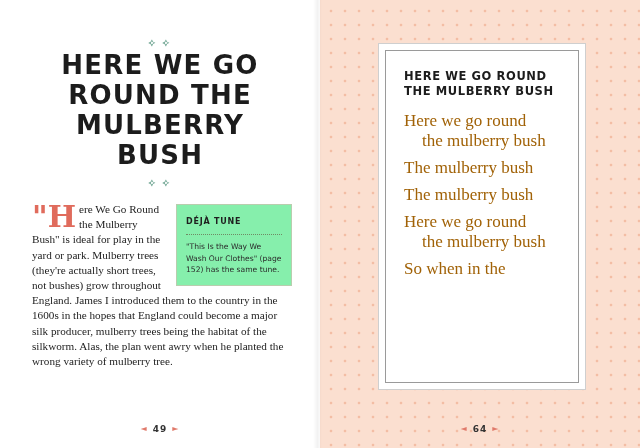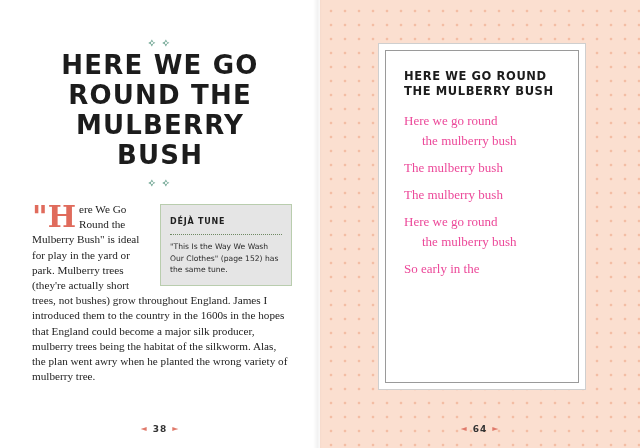--- a/index.html
+++ b/index.html
@@ -78,23 +78,23 @@
     float: left;
     font-family: "DejaVu Serif", serif;
     font-weight: bold;
     font-size: 30px;
     line-height: 26px;
     color: #e06b5c;
     padding: 2px 0 0 0;
   }
   .sidebar-box {
     float: right;
-    width: 132px;
+    width: 116px;
     margin: 2px 0 4px 10px;
-    background: #e5e5e5;
+    background: #86efac;
     border: 1px solid #b9cdae;
     box-sizing: border-box;
     padding: 9px 9px 10px 9px;
   }
   .sidebar-title {
     font-family: "DejaVu Sans", sans-serif;
     font-weight: bold;
     font-size: 8px;
     letter-spacing: 0.8px;
     color: #1f1f1f;
@@ -165,23 +165,23 @@
     font-weight: bold;
     font-size: 11.5px;
     line-height: 15px;
     letter-spacing: 0.6px;
     color: #1c1c1c;
     text-transform: uppercase;
     margin-bottom: 12px;
   }
   .lyric-line {
     font-family: "Liberation Serif", serif;
-    font-size: 13px;
+    font-size: 17px;
     line-height: 20px;
-    color: #ec4899;
+    color: #a16207;
     margin-bottom: 7px;
   }
   .lyric-line .indent {
     display: block;
     padding-left: 18px;
   }
   .gutter-shadow {
     position: absolute;
     left: 313px;
     top: 0;
@@ -211,21 +211,21 @@
         <div class="sidebar-dots"></div>
         <div class="sidebar-text">"This Is the Way We Wash Our Clothes" (page 152) has the same tune.</div>
       </div>
 
       <span class="openquote">"</span>
       <span class="dropcap">H</span>
       <span>ere We Go Round the Mulberry Bush" is ideal for play in the yard or park. Mulberry trees (they're actually short trees, not bushes) grow throughout England. James I introduced them to the country in the 1600s in the hopes that England could become a major silk producer, mulberry trees being the habitat of the silkworm. Alas, the plan went awry when he planted the wrong variety of mulberry tree.</span>
     </div>
 
     <div class="folio">
-      <span class="deco">◄</span><span>38</span><span class="deco">►</span>
+      <span class="deco">◄</span><span>49</span><span class="deco">►</span>
     </div>
   </div>
 
   <div class="page-right">
 
     <div class="lyric-card">
       <div class="lyric-inner">
         <div class="lyric-title">Here We Go Round the Mulberry Bush</div>
 
         <div class="lyric-line">
@@ -236,21 +236,21 @@
           <span>The mulberry bush</span>
         </div>
         <div class="lyric-line">
           <span>The mulberry bush</span>
         </div>
         <div class="lyric-line">
           <span>Here we go round</span>
           <span class="indent">the mulberry bush</span>
         </div>
         <div class="lyric-line">
-          <span>So early in the</span>
+          <span>So when in the</span>
         </div>
       </div>
     </div>
 
     <div class="folio">
       <span class="deco">◄</span><span>64</span><span class="deco">►</span>
     </div>
   </div>
 
   <div class="gutter-shadow"></div>

